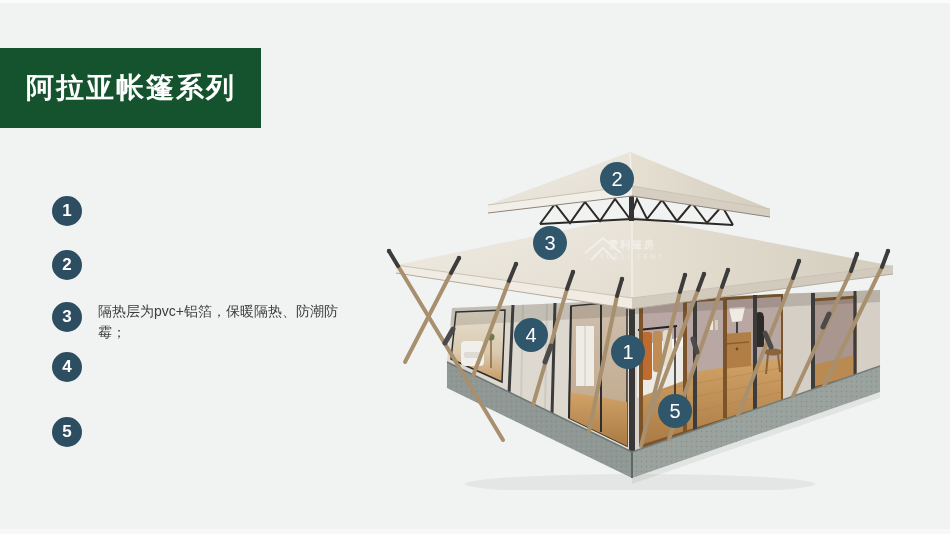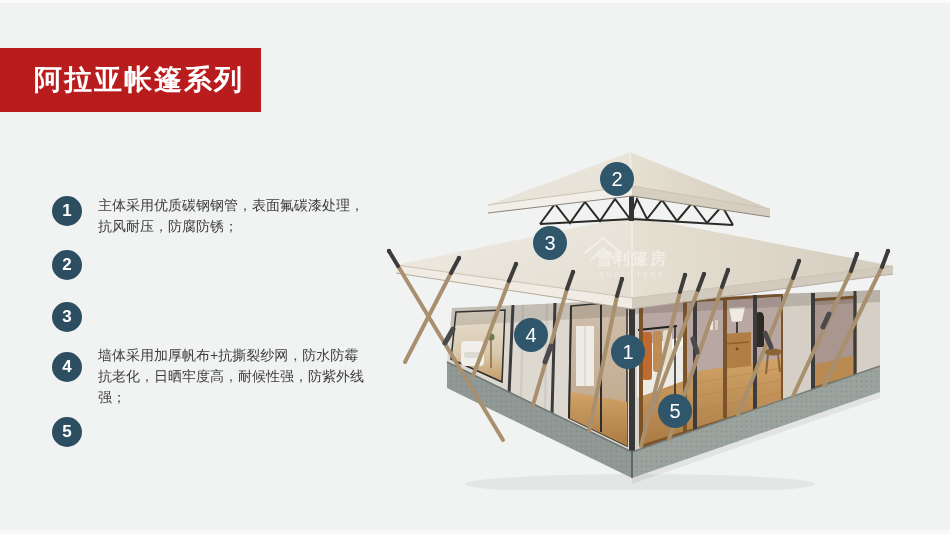--- a/index.html
+++ b/index.html
@@ -5,22 +5,22 @@
   html,body{margin:0;padding:0;background:#e8e9ea;}
   .slide{
     position:relative;width:950px;height:534px;background:#f1f2f2;overflow:hidden;
     font-family:"Liberation Sans","DejaVu Sans",sans-serif;
   }
   .edge-top{position:absolute;top:0;left:0;right:0;height:3px;background:#fbfbfb;}
   .edge-bottom{position:absolute;bottom:0;left:0;right:0;height:5px;background:#f8f8f8;}
 
   
   .title-block{
-    position:absolute;left:0;top:48px;width:261px;height:64px;background:#b91c1c;
-    display:flex;align-items:center;box-sizing:border-box;padding-left:34px;
+    position:absolute;left:0;top:48px;width:261px;height:80px;background:#14532d;
+    display:flex;align-items:center;box-sizing:border-box;padding-left:26px;
   }
   .title-block span{color:#fff;font-size:28px;font-weight:bold;letter-spacing:2px;white-space:nowrap;}
 
   
   .feature{position:absolute;left:52px;display:flex;gap:16px;width:316px;}
   .badge{
     flex:0 0 30px;width:30px;height:30px;border-radius:50%;background:#2d4d60;color:#fff;
     font-size:17px;font-weight:bold;display:flex;align-items:center;justify-content:center;margin-top:1px;
   }
   .feature-text{font-size:14px;line-height:21px;color:#3d3d3d;width:266px;}
@@ -35,48 +35,47 @@
     position:absolute;width:34px;height:34px;border-radius:50%;background:#2f566b;color:#fff;
     font-size:20px;font-weight:500;display:flex;align-items:center;justify-content:center;
   }
   .m1{left:226px;top:195px}.m2{left:215px;top:22px}.m3{left:148px;top:86px}
   .m4{left:129px;top:178px}.m5{left:273px;top:254px}
 
   .watermark{
     position:absolute;left:192px;top:93px;width:110px;text-align:center;color:#fff;opacity:.45;
     pointer-events:none;
   }
-  .watermark .wm-cn{font-size:16px;font-weight:bold;letter-spacing:2px;margin-top:16px;}
+  .watermark .wm-cn{font-size:10px;font-weight:bold;letter-spacing:2px;margin-top:5px;}
   .watermark .wm-en{font-size:7px;letter-spacing:2.5px;margin-top:1px;}
 </style>
 </head>
 <body>
 
 <div class="slide">
   <div class="edge-top"></div>
   <div class="edge-bottom"></div>
 
   <div class="title-block">
     <span>阿拉亚帐篷系列</span>
   </div>
 
   <div>
     <div class="feature f1">
       <div class="badge">1</div>
-      <div class="feature-text">主体采用优质碳钢钢管，表面氟碳漆处理，抗风耐压，防腐防锈；</div>
     </div>
     <div class="feature f2">
       <div class="badge">2</div>
     </div>
     <div class="feature f3">
       <div class="badge">3</div>
+      <div class="feature-text">隔热层为pvc+铝箔，保暖隔热、防潮防霉；</div>
     </div>
     <div class="feature f4">
       <div class="badge">4</div>
-      <div class="feature-text">墙体采用加厚帆布+抗撕裂纱网，防水防霉抗老化，日晒牢度高，耐候性强，防紫外线强；</div>
     </div>
     <div class="feature f5">
       <div class="badge">5</div>
     </div>
   </div>
 
   <div class="tent">
     <svg width="565" height="350" viewBox="0 0 565 350">
       <defs>
         <linearGradient id="floorG" x1="0" y1="0" x2="0" y2="1">

